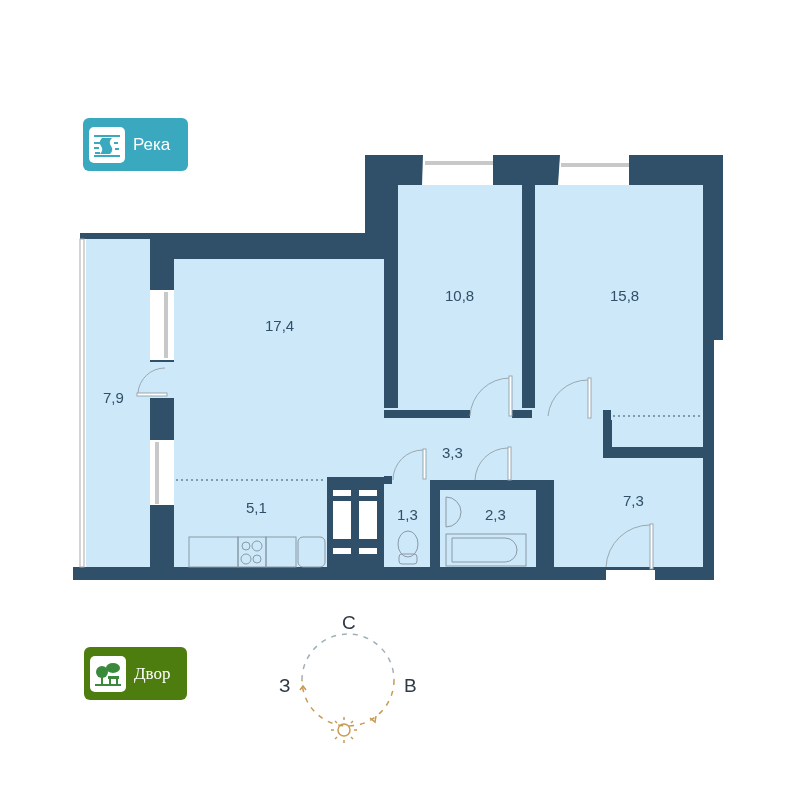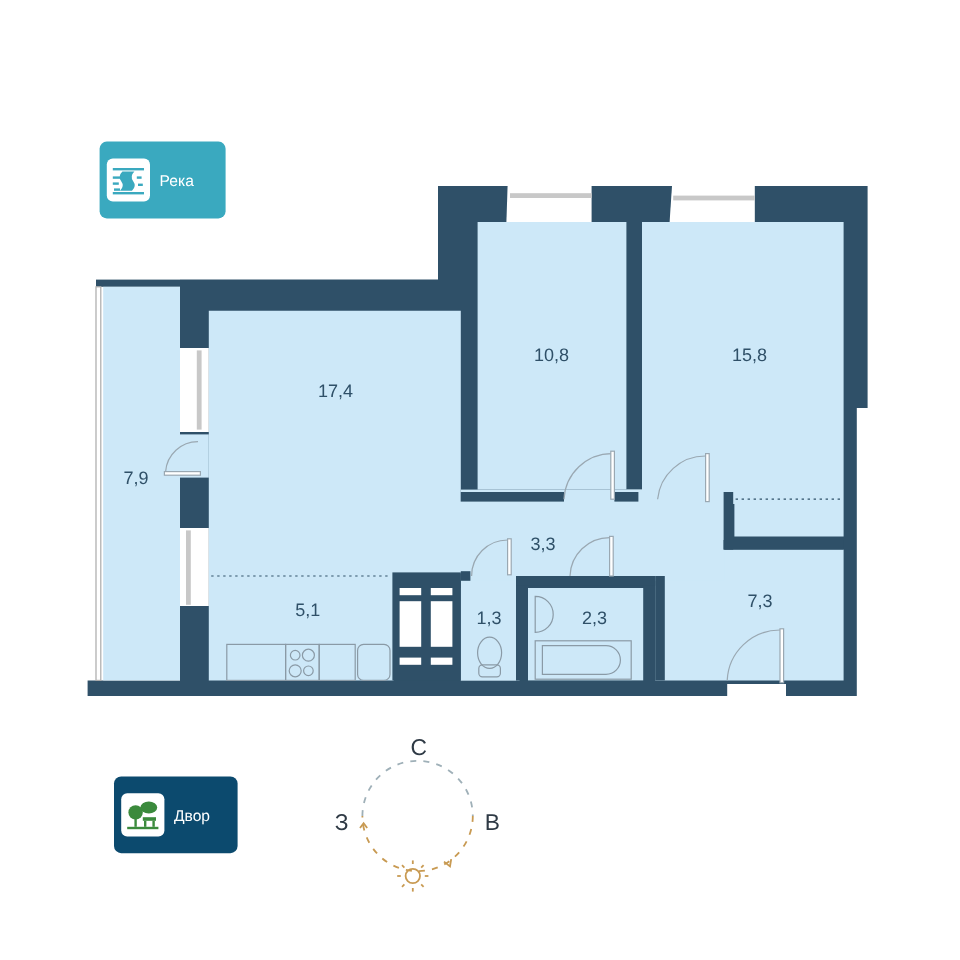--- a/index.html
+++ b/index.html
@@ -1,23 +1,23 @@
 <!DOCTYPE html>
 <html><head>
 <meta charset="utf-8">
 <style>
   html, body { margin:0; padding:0; background:#ffffff; }
   body { width:800px; height:800px; position:relative; overflow:hidden;
          font-family:"Liberation Sans", "DejaVu Sans", sans-serif; }
-  .badge { position:absolute; height:64px; border-radius:6px; display:flex; align-items:center;
-           padding:0 10px 0 6px; box-sizing:border-box; color:#fff; font-size:13px; }
+  .badge { position:absolute; height:53px; border-radius:6px; display:flex; align-items:center;
+           padding:0 10px 0 6px; box-sizing:border-box; color:#fff; font-size:17px; }
   .badge .ico { width:36px; height:36px; background:#fff; border-radius:5px; margin-right:8px;
                 display:flex; align-items:center; justify-content:center; }
   #badge-river { left:83px; top:118px; width:105px; background:#3aa9bf; }
-  #badge-yard  { left:95px; top:647px; width:103px; background:#0c4a6e; }
+  #badge-yard  { left:84px; top:647px; width:103px; background:#4d7c0f;font-family:Liberation Serif, serif; }
   svg.plan { position:absolute; left:0; top:0; }
   .room-label { font-family:"Liberation Sans", "DejaVu Sans", sans-serif; font-size:15px; fill:#2f5068; }
   .compass-label { font-family:"Liberation Sans", "DejaVu Sans", sans-serif; font-size:19px; fill:#2f3a45; }
 </style>
 </head>
 <body>
 
 <div class="badge" id="badge-river">
   <span class="ico">
     <svg width="30" height="26" viewBox="0 0 30 26">

